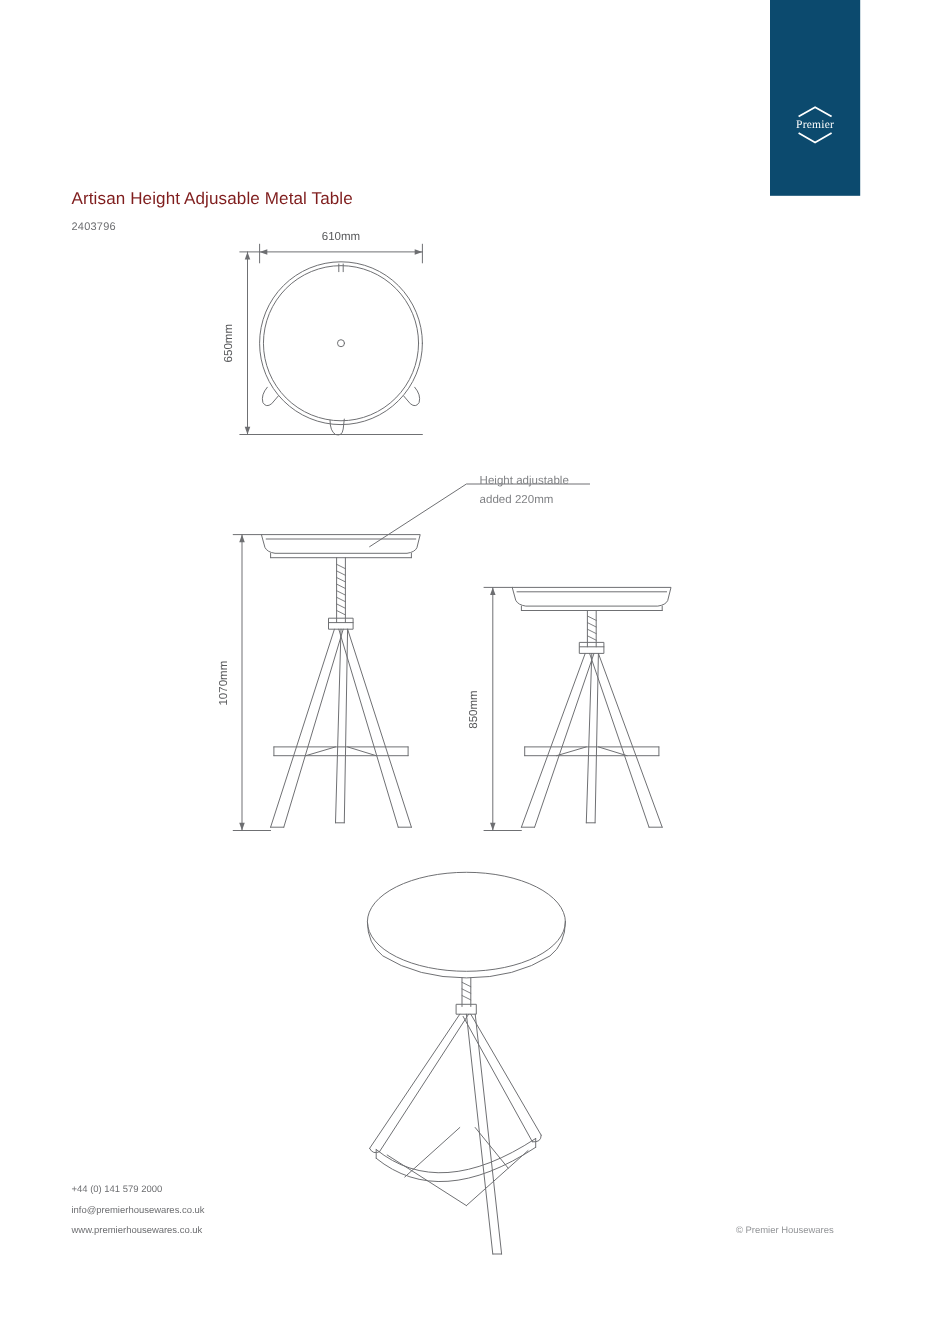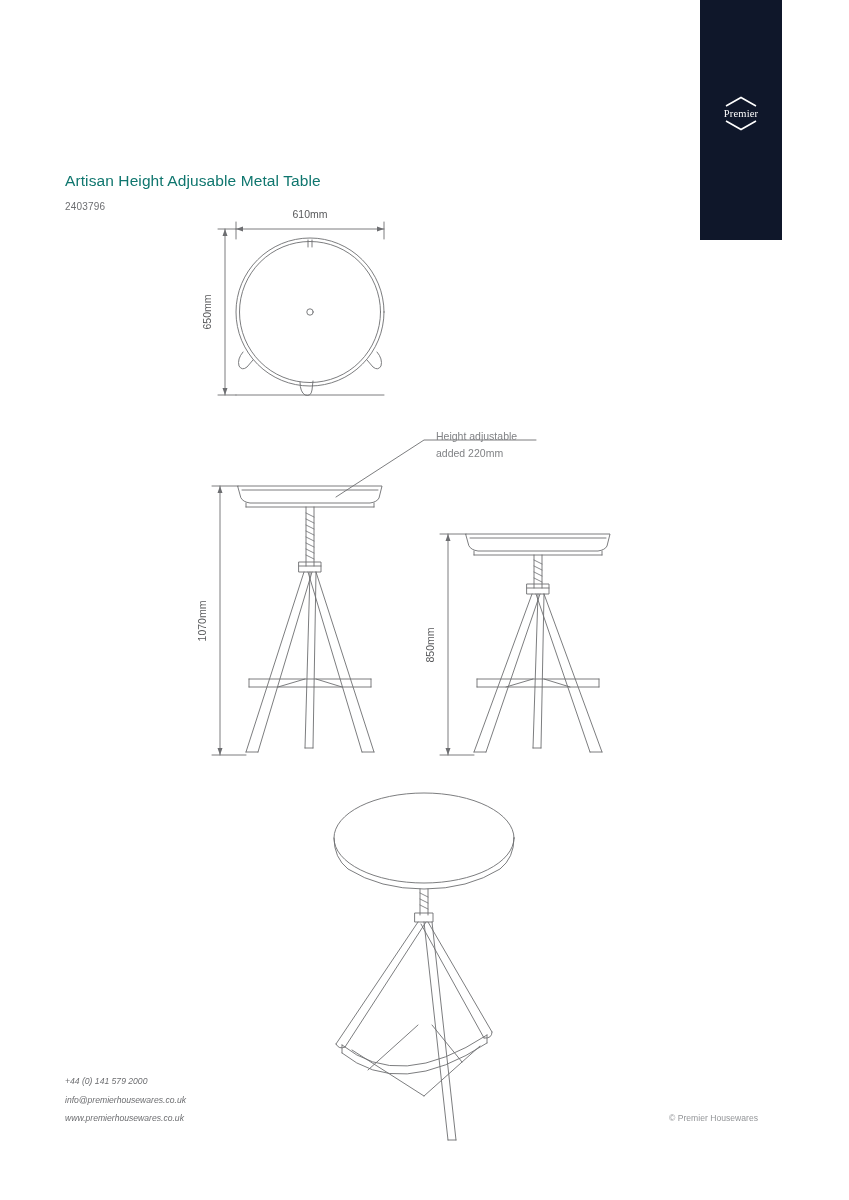--- a/index.html
+++ b/index.html
@@ -15,22 +15,22 @@
     color: #231f20;
     overflow: hidden;
   }
 
   
   .brand-block {
     position: absolute;
     top: 0;
     left: 700px;
     width: 82px;
-    height: 240px;
-    background: #0f172a;
+    height: 178px;
+    background: #0c4a6e;
   }
   .brand-mark {
     position: absolute;
     top: 96px;
     left: 0;
     width: 82px;
     text-align: center;
   }
   .brand-chevron {
     display: block;
@@ -47,21 +47,21 @@
     font-family: "Liberation Serif", serif;
   }
 
   
   .title {
     position: absolute;
     top: 172px;
     left: 65px;
     font-size: 15.5px;
     letter-spacing: 0.1px;
-    color: #0f766e;
+    color: #7f1d1d;
   }
   .sku {
     position: absolute;
     top: 201px;
     left: 65px;
     font-size: 10px;
     color: #6d6e71;
     letter-spacing: 0.2px;
   }
 
@@ -76,21 +76,21 @@
 
   
   .footer-contact {
     position: absolute;
     left: 65px;
     top: 1072px;
     font-size: 8.6px;
     color: #6d6e71;
     line-height: 18.5px;
   }
-  .footer-contact div { white-space: nowrap; font-style: italic; }
+  .footer-contact div { white-space: nowrap; }
   .copyright {
     position: absolute;
     left: 669px;
     top: 1113px;
     font-size: 8.6px;
     color: #939598;
     text-align: center;
   }
 
   .lbl {

